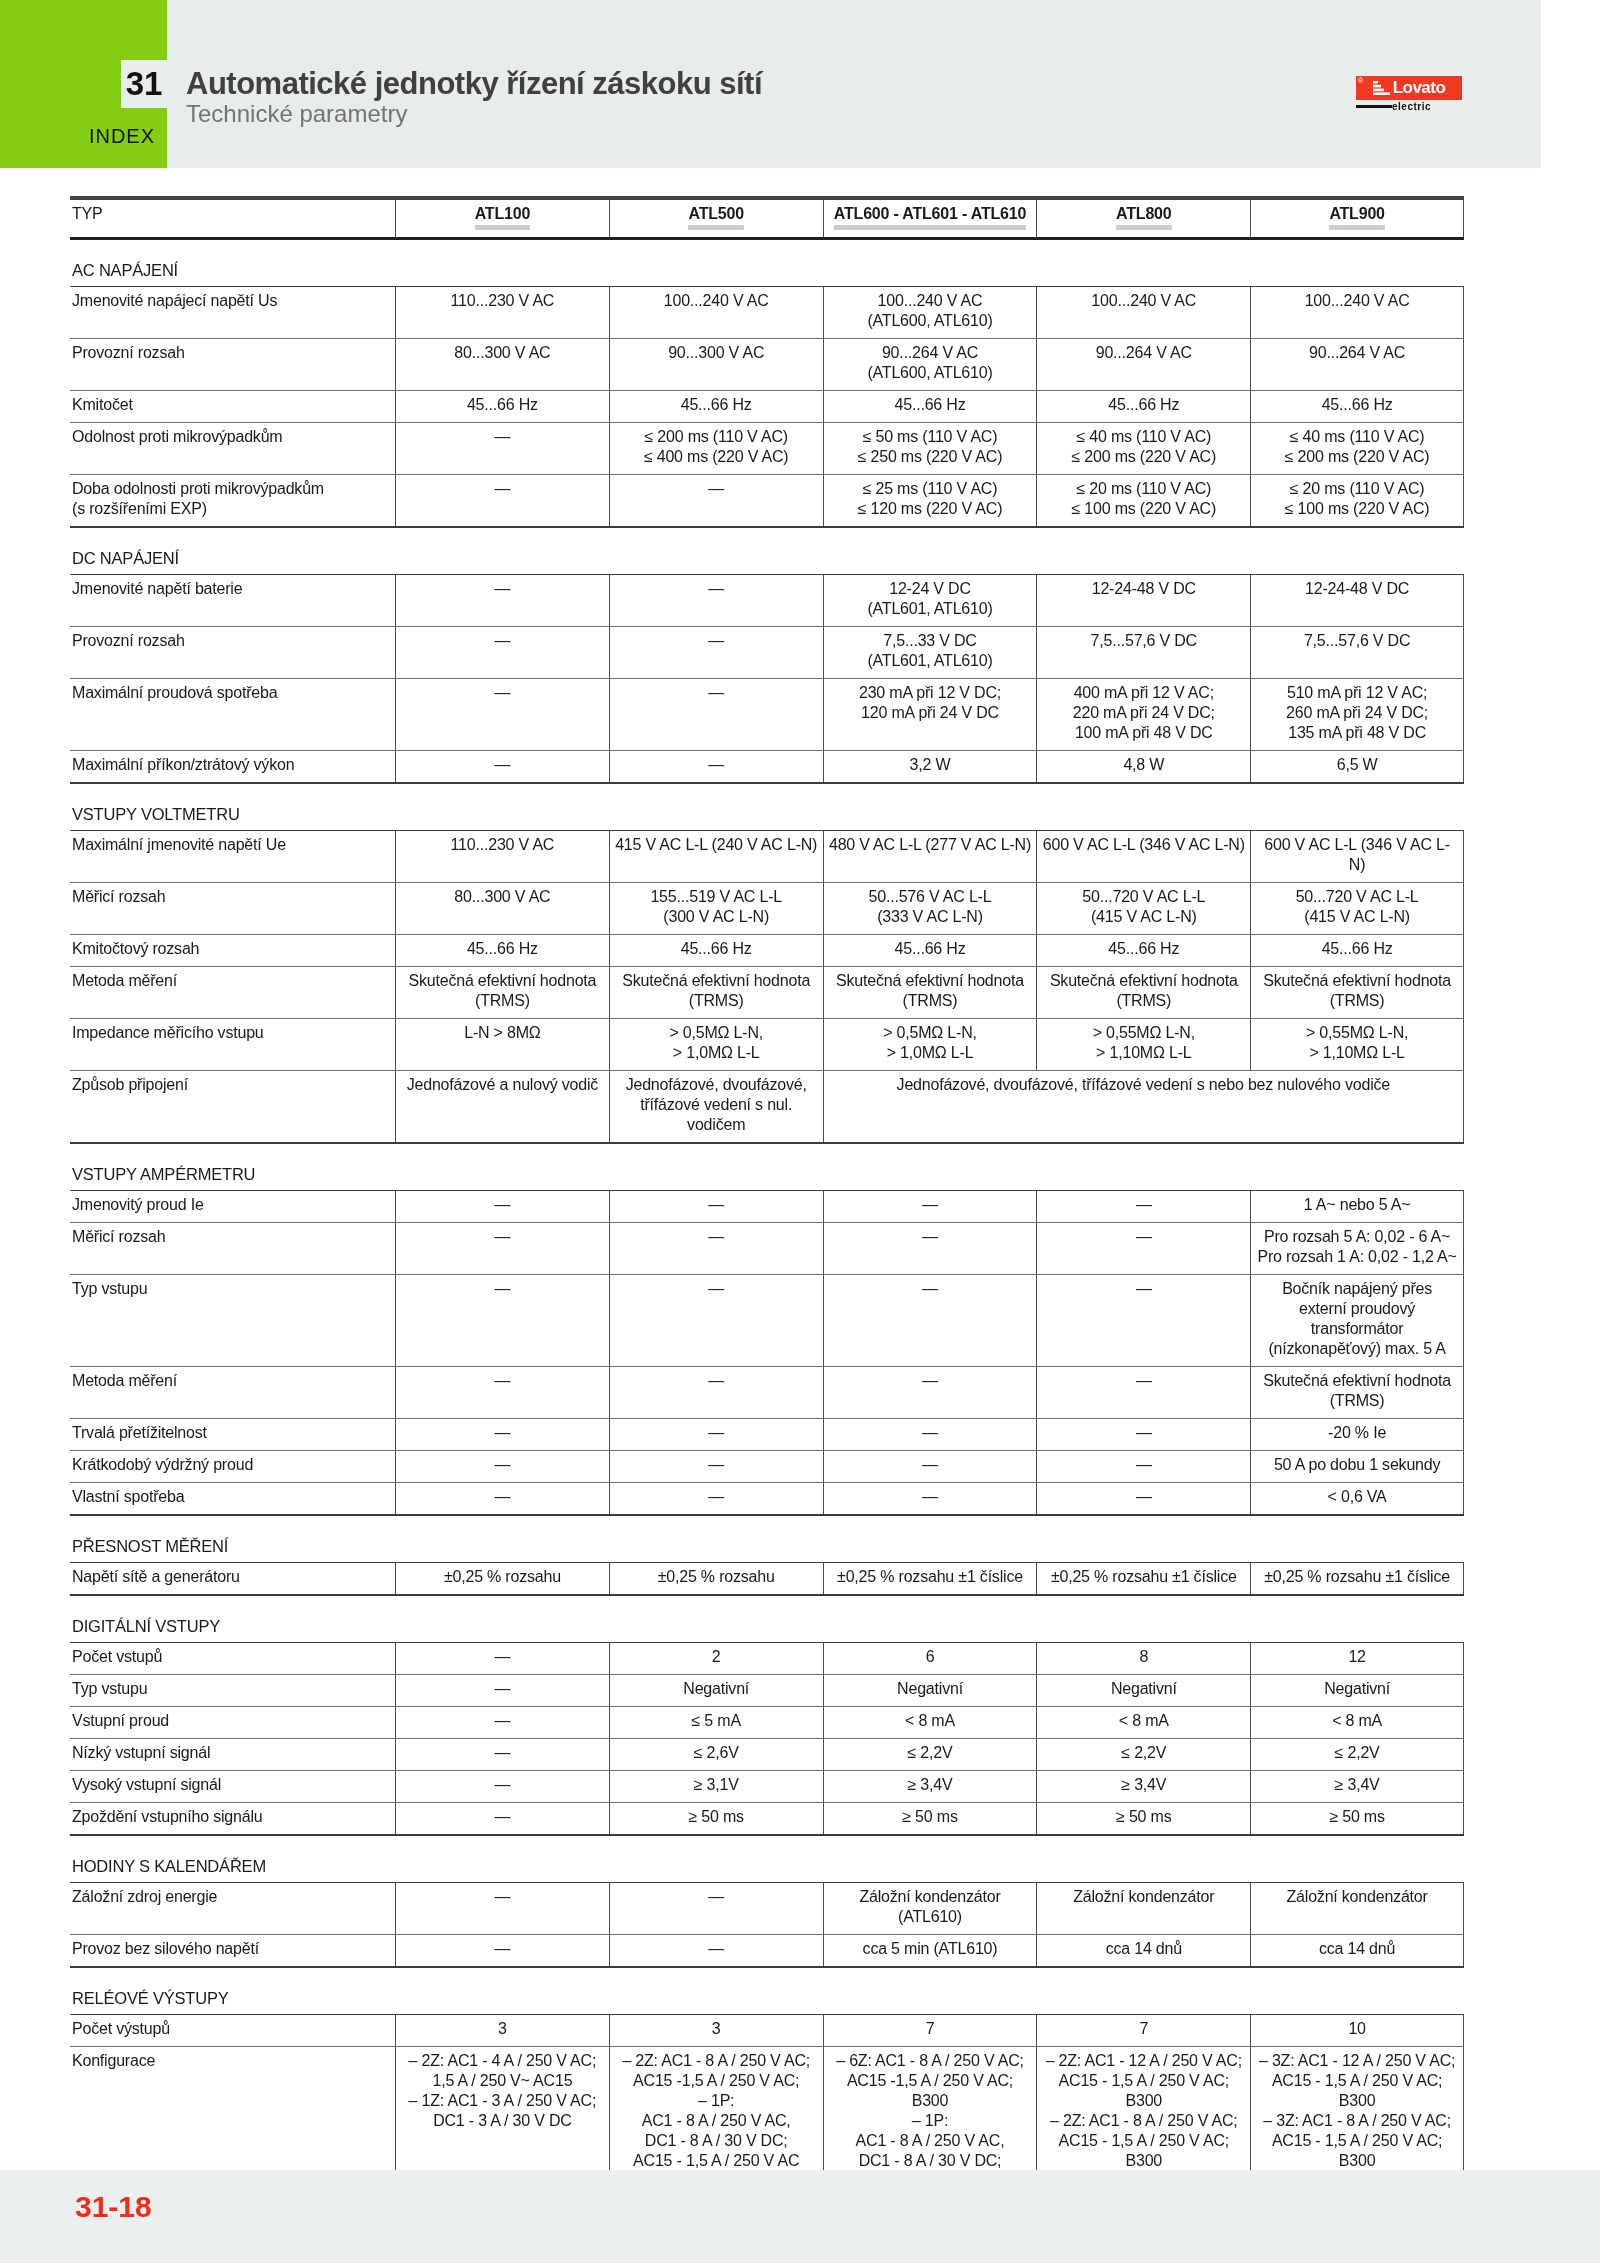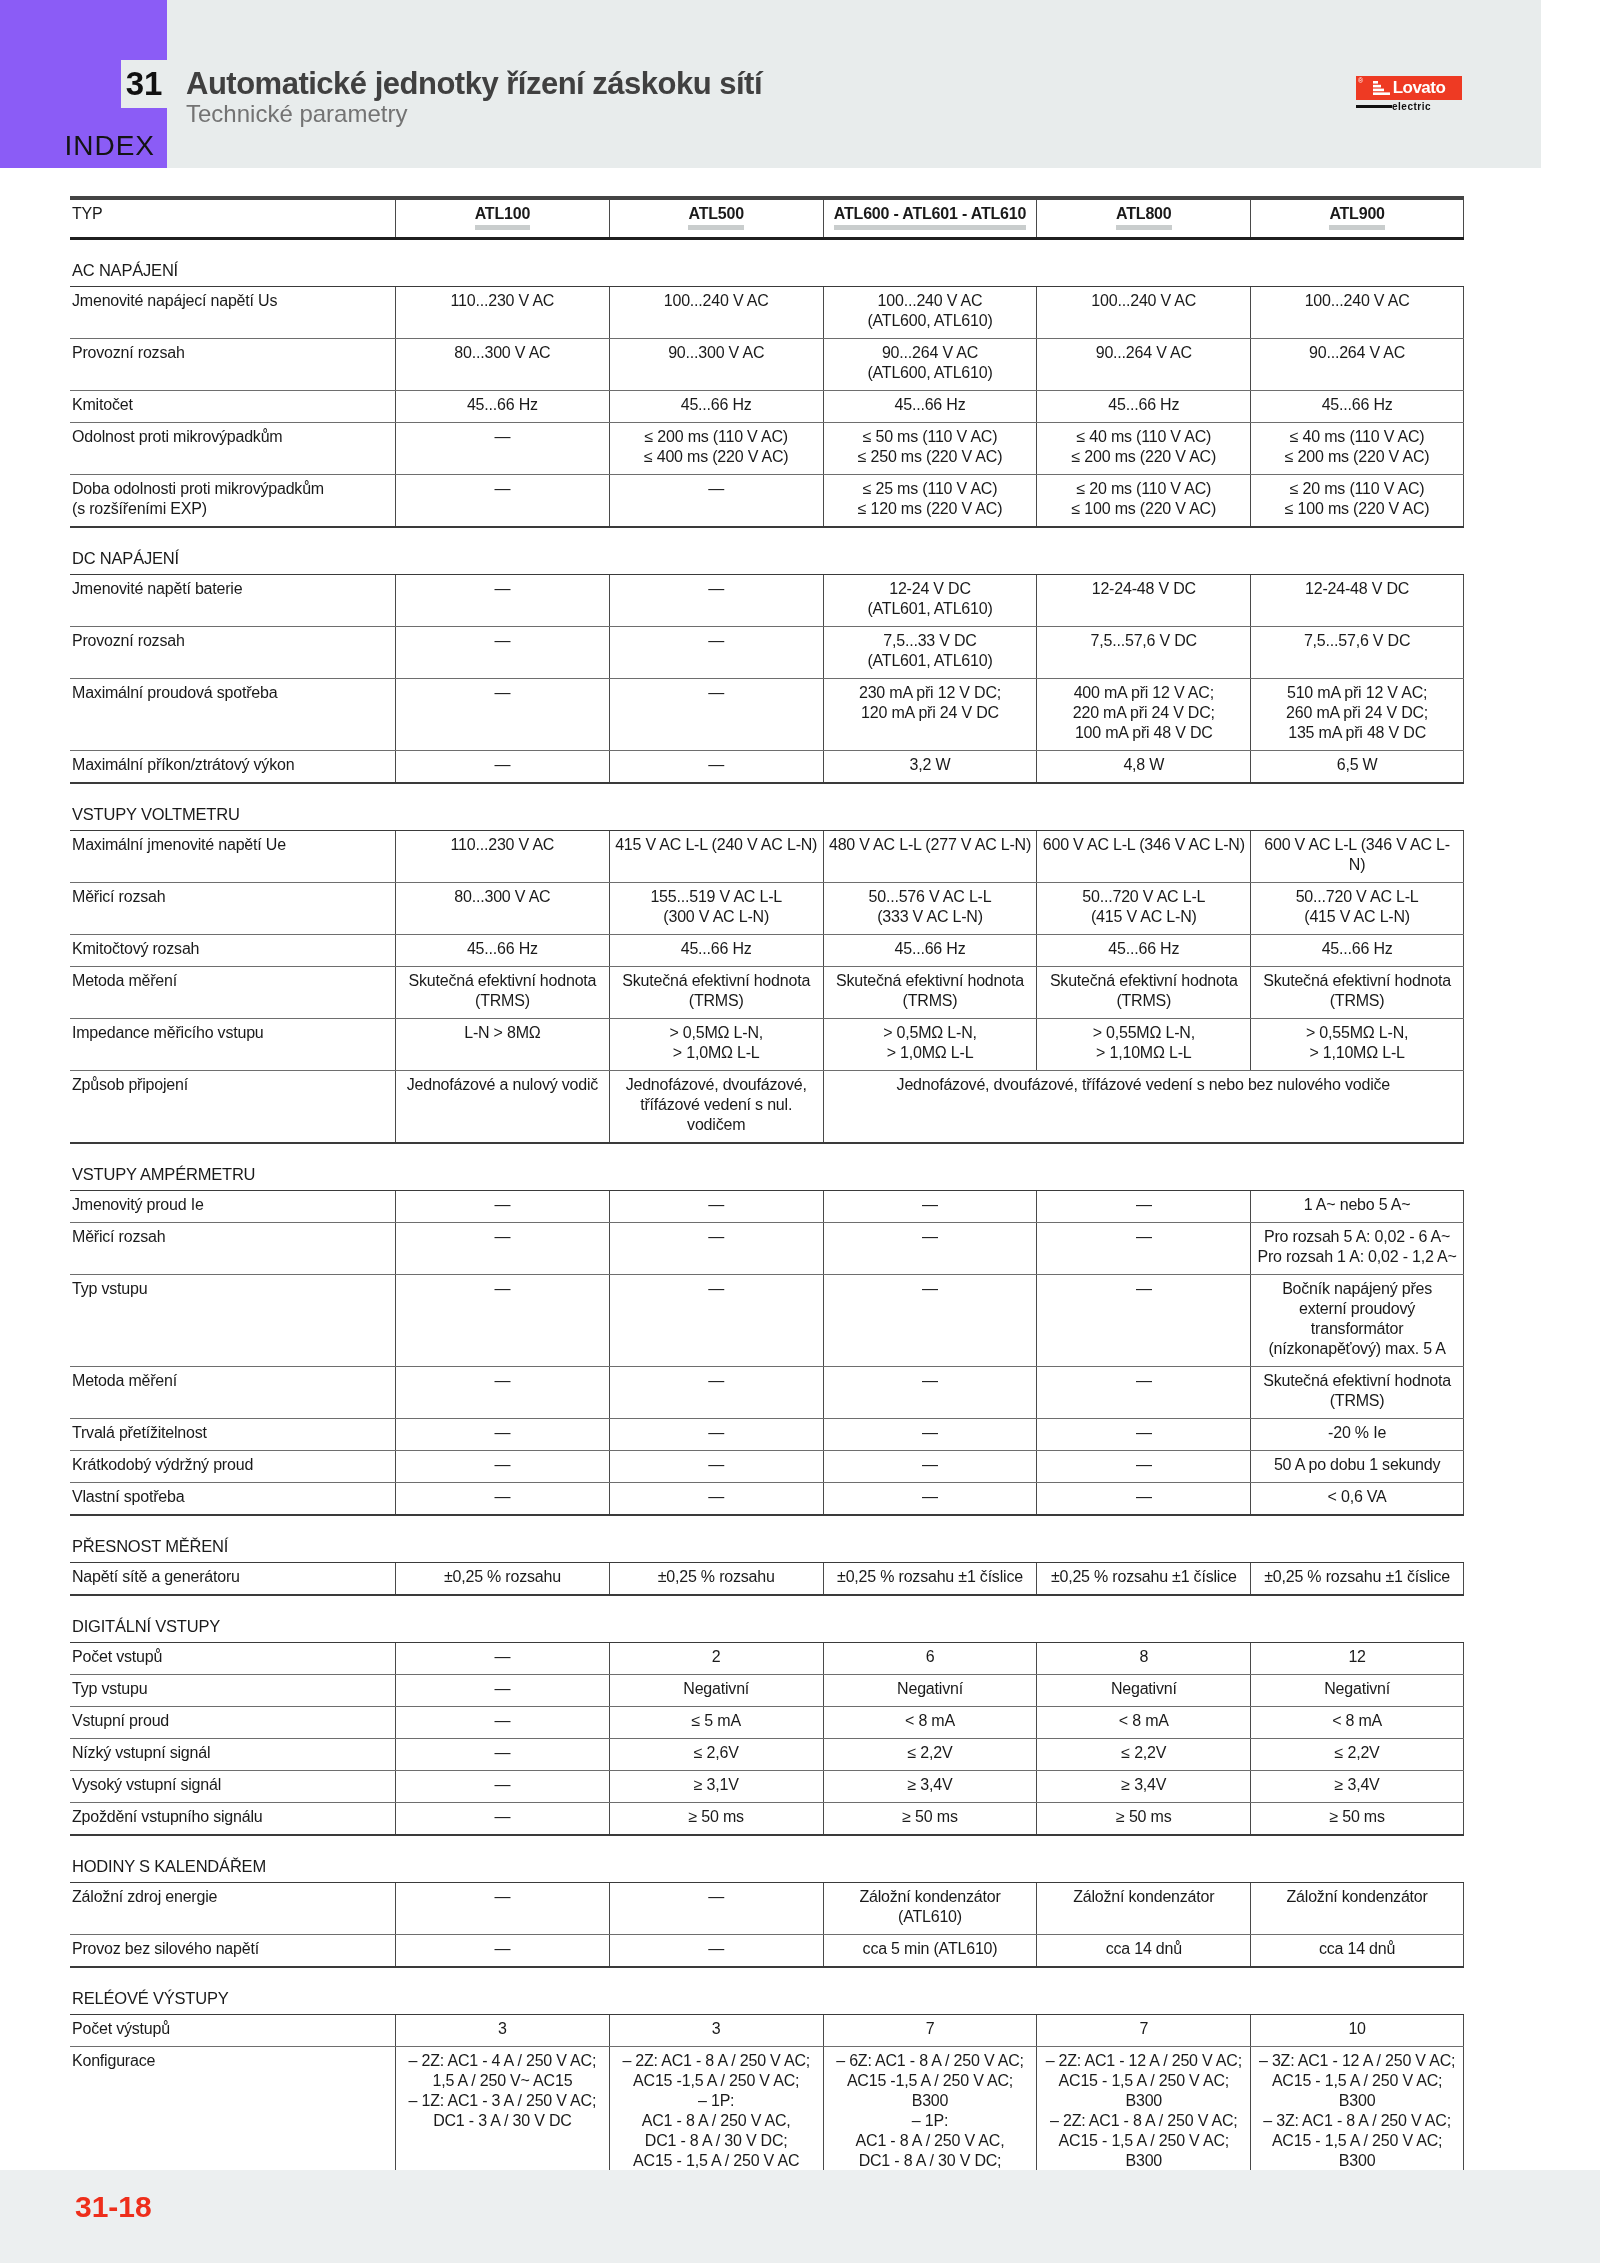--- a/index.html
+++ b/index.html
@@ -1,25 +1,25 @@
 <!DOCTYPE html>
 <html lang="cs"><head>
 <meta charset="utf-8">
 <style>
   html,body{margin:0;padding:0;background:#ffffff;}
   .page{position:relative;width:1600px;height:2263px;background:#ffffff;overflow:hidden;
         font-family:"Liberation Sans",sans-serif;color:#1a1a1a;}
 
   
-  .hdr-red{position:absolute;left:0;top:0;width:167px;height:168px;background:#8b5cf6;}
+  .hdr-red{position:absolute;left:0;top:0;width:167px;height:168px;background:#84cc16;}
   .hdr-gray{position:absolute;left:167px;top:0;width:1374px;height:168px;background:#e8ecec;}
   .chapter-box{position:absolute;right:0;top:60px;width:46px;height:48px;background:#e8ecec;
                display:flex;align-items:center;justify-content:center;
                font-size:33px;font-weight:bold;color:#111;}
-  .index-label{position:absolute;right:12px;bottom:6px;font-size:28px;color:#141414;letter-spacing:1px;}
+  .index-label{position:absolute;right:12px;bottom:20px;font-size:20px;color:#141414;letter-spacing:1px;}
   .page-title{position:absolute;left:186px;top:66px;font-size:31px;font-weight:bold;color:#404040;letter-spacing:-0.5px;}
   .page-subtitle{position:absolute;left:186px;top:100px;font-size:24px;color:#737373;}
 
   
   .logo{position:absolute;left:1356px;top:70px;width:108px;}
   .logo-box{position:relative;width:106px;height:24px;background:#ee3a23;display:flex;align-items:center;justify-content:center;gap:3px;margin-top:6px;}
   .logo-reg{position:absolute;left:2px;top:1px;font-size:7px;color:#ffffff;}
   .logo-brand{color:#ffffff;font-weight:bold;font-size:17px;letter-spacing:-0.5px;}
   .logo-under{display:flex;align-items:center;margin-top:1px;}
   .logo-line{width:36px;height:3px;background:#111;}

